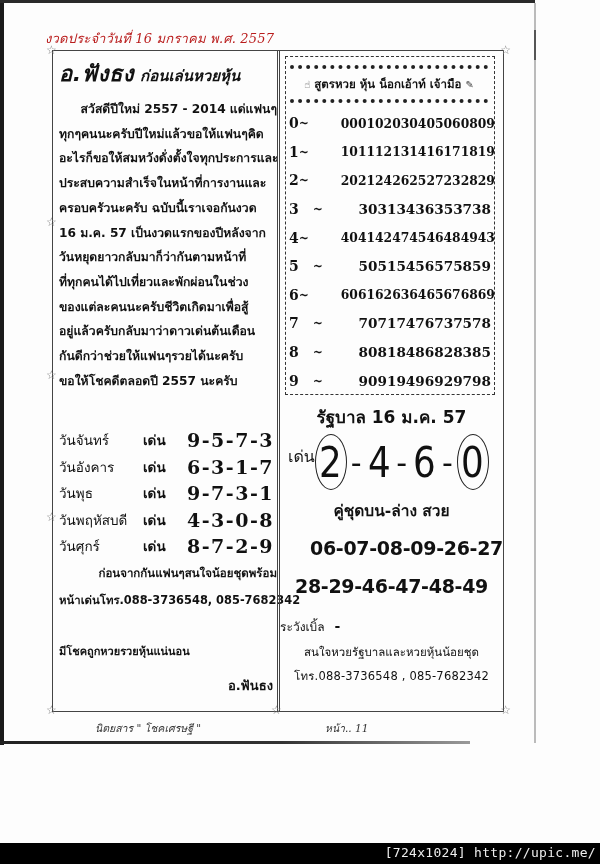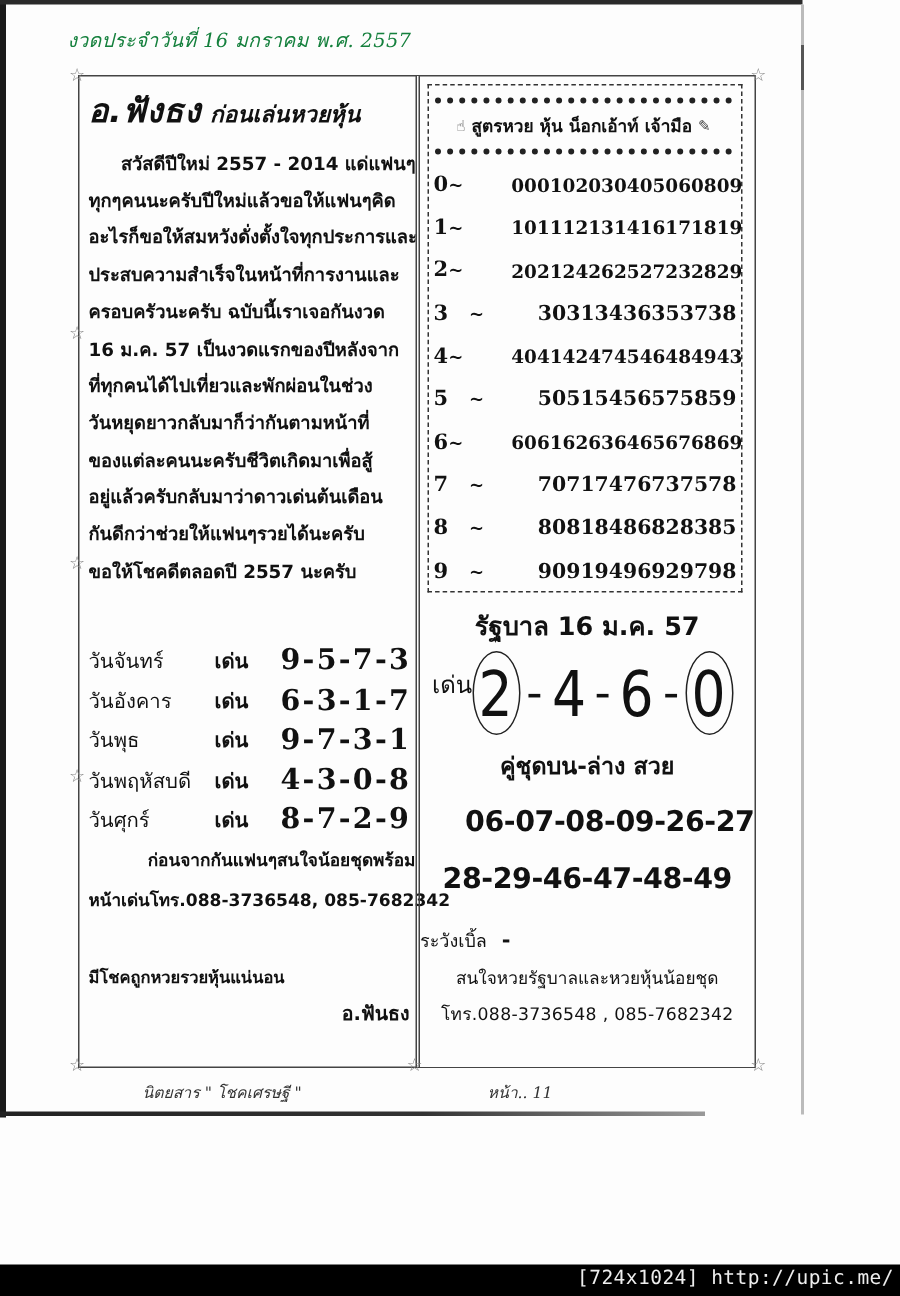--- a/index.html
+++ b/index.html
@@ -14,22 +14,22 @@
     background: #fdfdfd;
   }
   .scan-left { position: absolute; left: 0; top: 0; width: 4px; height: 745px; background: #1a1a1a; }
   .scan-top { position: absolute; left: 0; top: 0; width: 535px; height: 3px; background: #2a2a2a; }
   .scan-right { position: absolute; left: 534px; top: 3px; width: 2px; height: 740px; background: #bbb; }
   .scan-right-dark { position: absolute; left: 534px; top: 30px; width: 2px; height: 30px; background: #555; }
   .scan-bottom { position: absolute; left: 0; top: 741px; width: 470px; height: 3px;
     background: linear-gradient(to right, #222 0%, #333 60%, #999 100%); }
 
   .issue-date {
-    position: absolute; left: 45px; top: 16px; font-size: 13px; font-style: italic;
-    font-family: "DejaVu Serif", serif; color: #15803d; letter-spacing: 0.2px;
+    position: absolute; left: 45px; top: 28px; font-size: 13px; font-style: italic;
+    font-family: "DejaVu Serif", serif; color: #b91c1c; letter-spacing: 0.2px;
   }
 
   .box-left {
     position: absolute; left: 52px; top: 50px; width: 225px; height: 660px;
     border: 1.5px solid #444; border-right: none;
   }
   .box-right {
     position: absolute; left: 277px; top: 50px; width: 223px; height: 660px;
     border: 1.5px solid #444; border-left: 3px double #444;
   }
@@ -57,21 +57,21 @@
   .pick-lbl { width: 44px; font-family: "DejaVu Sans", sans-serif; font-weight: bold; font-size: 13.5px; }
   .pick-num { font-family: "DejaVu Serif", serif; font-weight: bold; font-size: 19px; letter-spacing: 1.5px; }
 
   .closing {
     position: absolute; left: 6px; top: 509px; width: 218px;
     font-family: "DejaVu Sans", sans-serif; font-weight: bold; font-size: 11.5px;
   }
   .closing .l1 { text-align: right; height: 27px; line-height: 27px; }
   .closing .l2 { height: 27px; line-height: 27px; white-space: nowrap; font-size: 11.4px; }
   .closing .l3 { height: 27px; line-height: 27px; font-size: 11px; margin-top: 24px; }
-  .closing .sig { text-align: right; font-size: 13px; margin-top: 0; padding-right: 4px; }
+  .closing .sig { text-align: right; font-size: 13px; margin-top: 10px; padding-right: 4px; }
 
   
   .dash-box {
     position: absolute; left: 5px; top: 5px; width: 208px; height: 337px;
     border: 1.5px dashed #333;
   }
   .formula-head {
     position: absolute; left: 4px; top: 8px; width: 198px; height: 30px;
     border-top: 4px dotted #222; border-bottom: 4px dotted #222;
     display: flex; align-items: center; justify-content: center;
@@ -163,22 +163,22 @@
       <span class="name">อ.ฟังธง</span><span class="sub">ก่อนเล่นหวยหุ้น</span>
     </div>
 
     <div class="para">
       <span class="line right">สวัสดีปีใหม่ 2557 - 2014 แด่แฟนๆ</span>
       <span class="line">ทุกๆคนนะครับปีใหม่แล้วขอให้แฟนๆคิด</span>
       <span class="line">อะไรก็ขอให้สมหวังดั่งตั้งใจทุกประการและ</span>
       <span class="line">ประสบความสำเร็จในหน้าที่การงานและ</span>
       <span class="line">ครอบครัวนะครับ ฉบับนี้เราเจอกันงวด</span>
       <span class="line">16 ม.ค. 57 เป็นงวดแรกของปีหลังจาก</span>
+      <span class="line">วันหยุดยาวกลับมาก็ว่ากันตามหน้าที่</span>
       <span class="line">ที่ทุกคนได้ไปเที่ยวและพักผ่อนในช่วง</span>
-      <span class="line">วันหยุดยาวกลับมาก็ว่ากันตามหน้าที่</span>
       <span class="line">ของแต่ละคนนะครับชีวิตเกิดมาเพื่อสู้</span>
       <span class="line">อยู่แล้วครับกลับมาว่าดาวเด่นต้นเดือน</span>
       <span class="line">กันดีกว่าช่วยให้แฟนๆรวยได้นะครับ</span>
       <span class="line">ขอให้โชคดีตลอดปี 2557 นะครับ</span>
     </div>
 
     <div class="picks">
       <div class="pick-row">
         <span class="pick-day">วันจันทร์</span>
         <span class="pick-lbl">เด่น</span>

